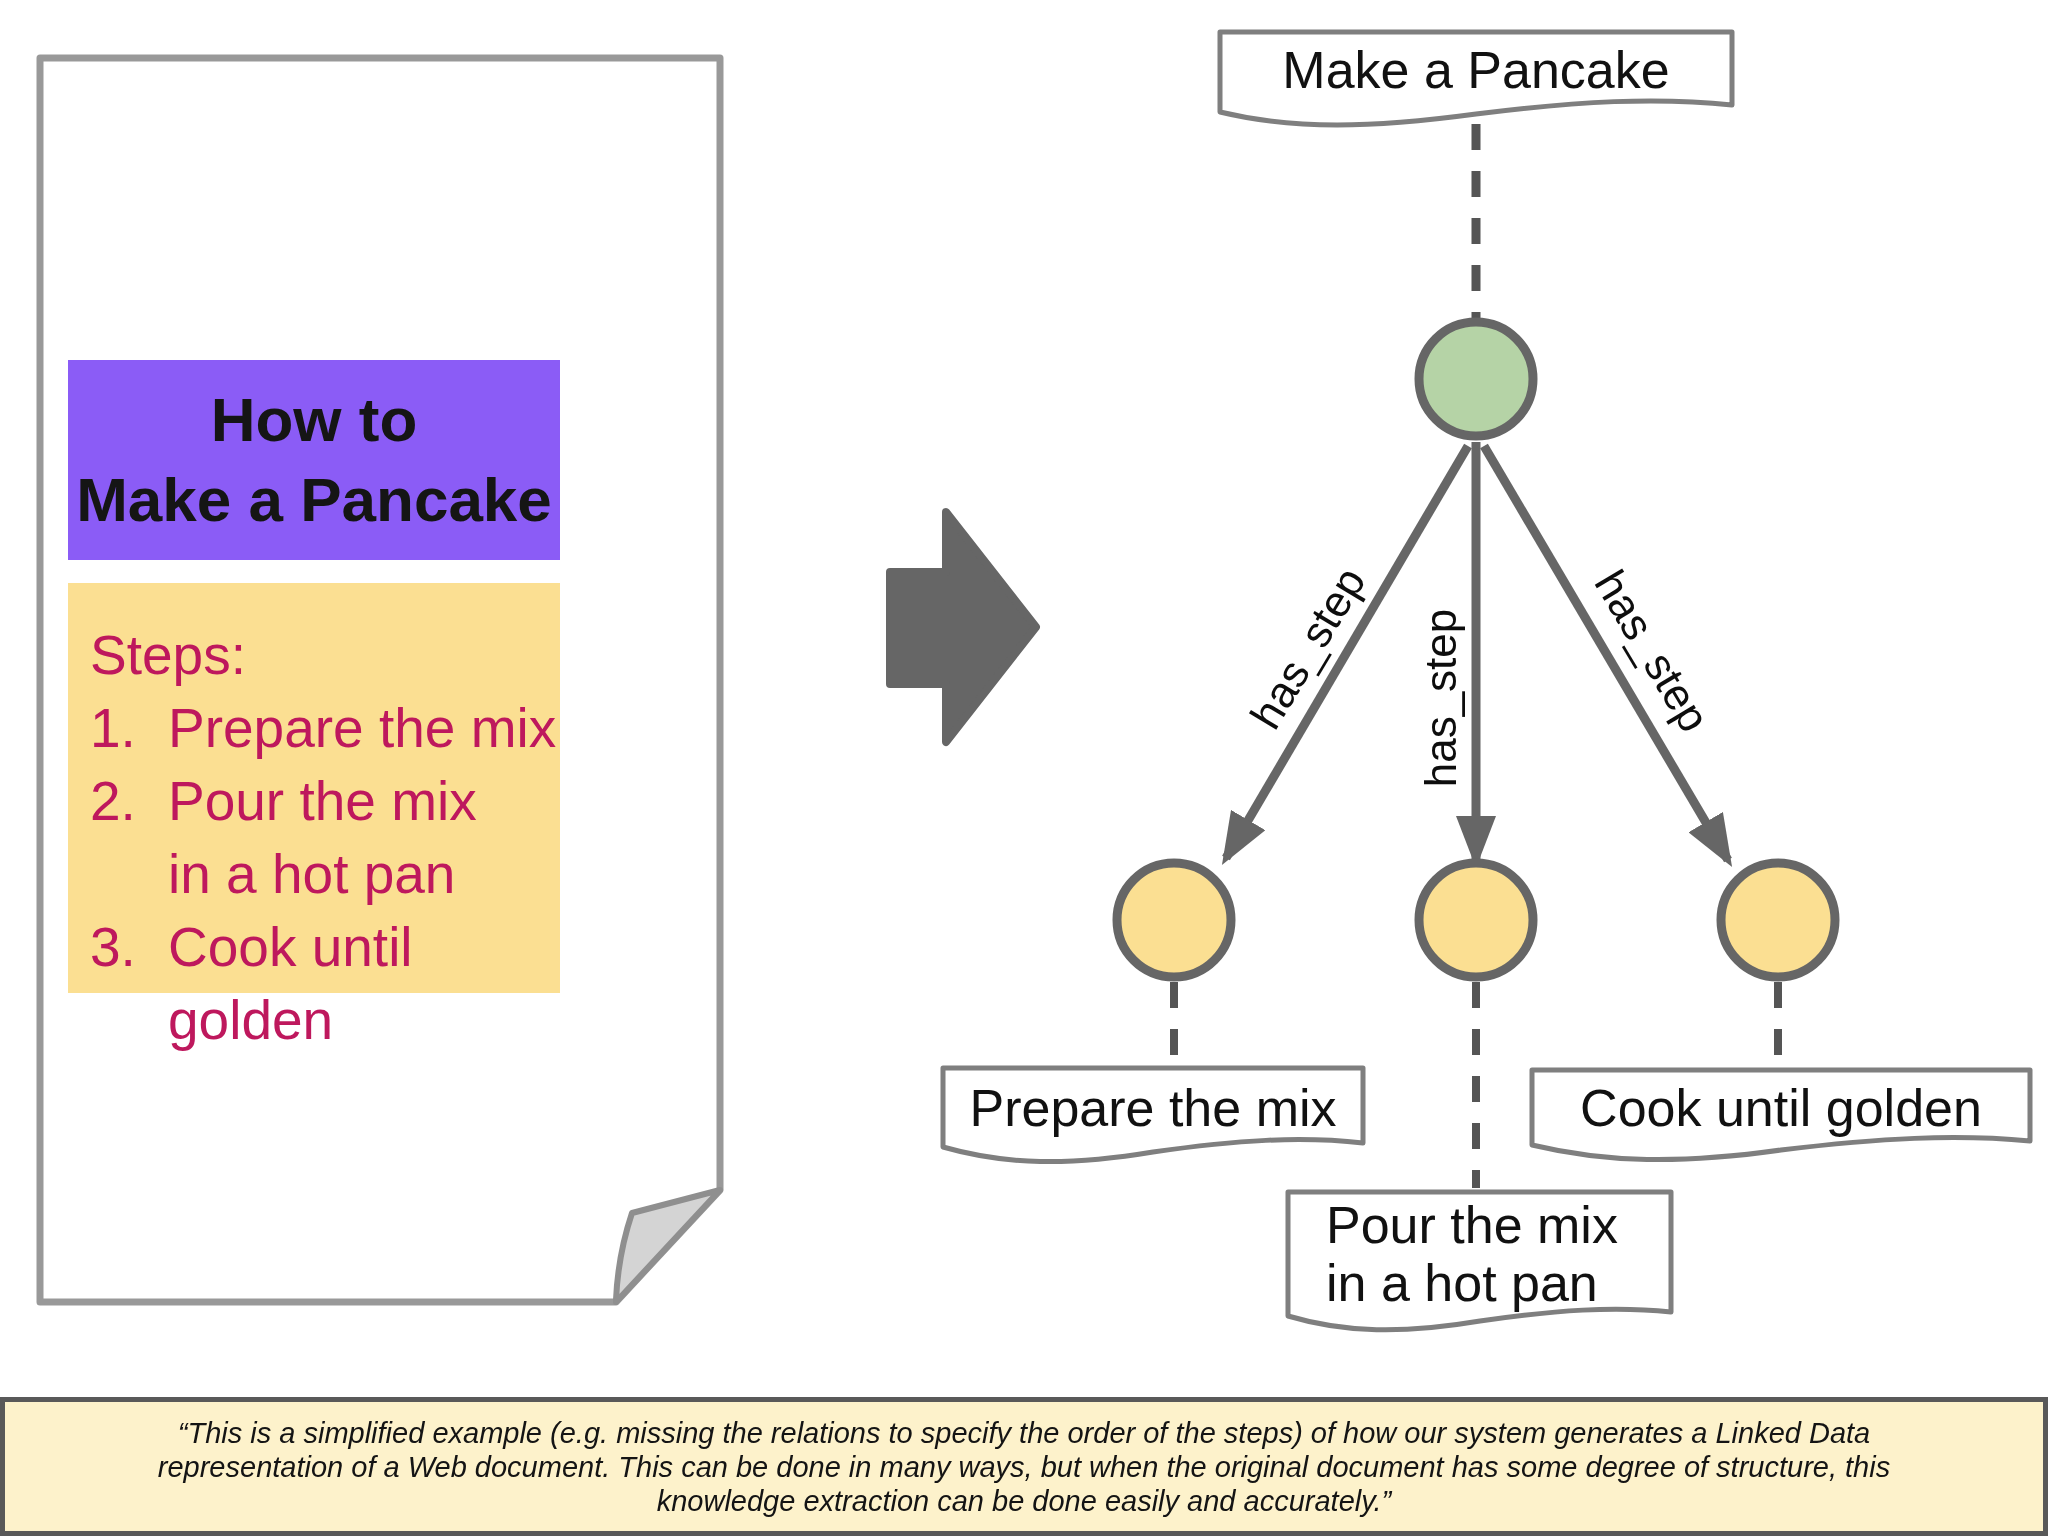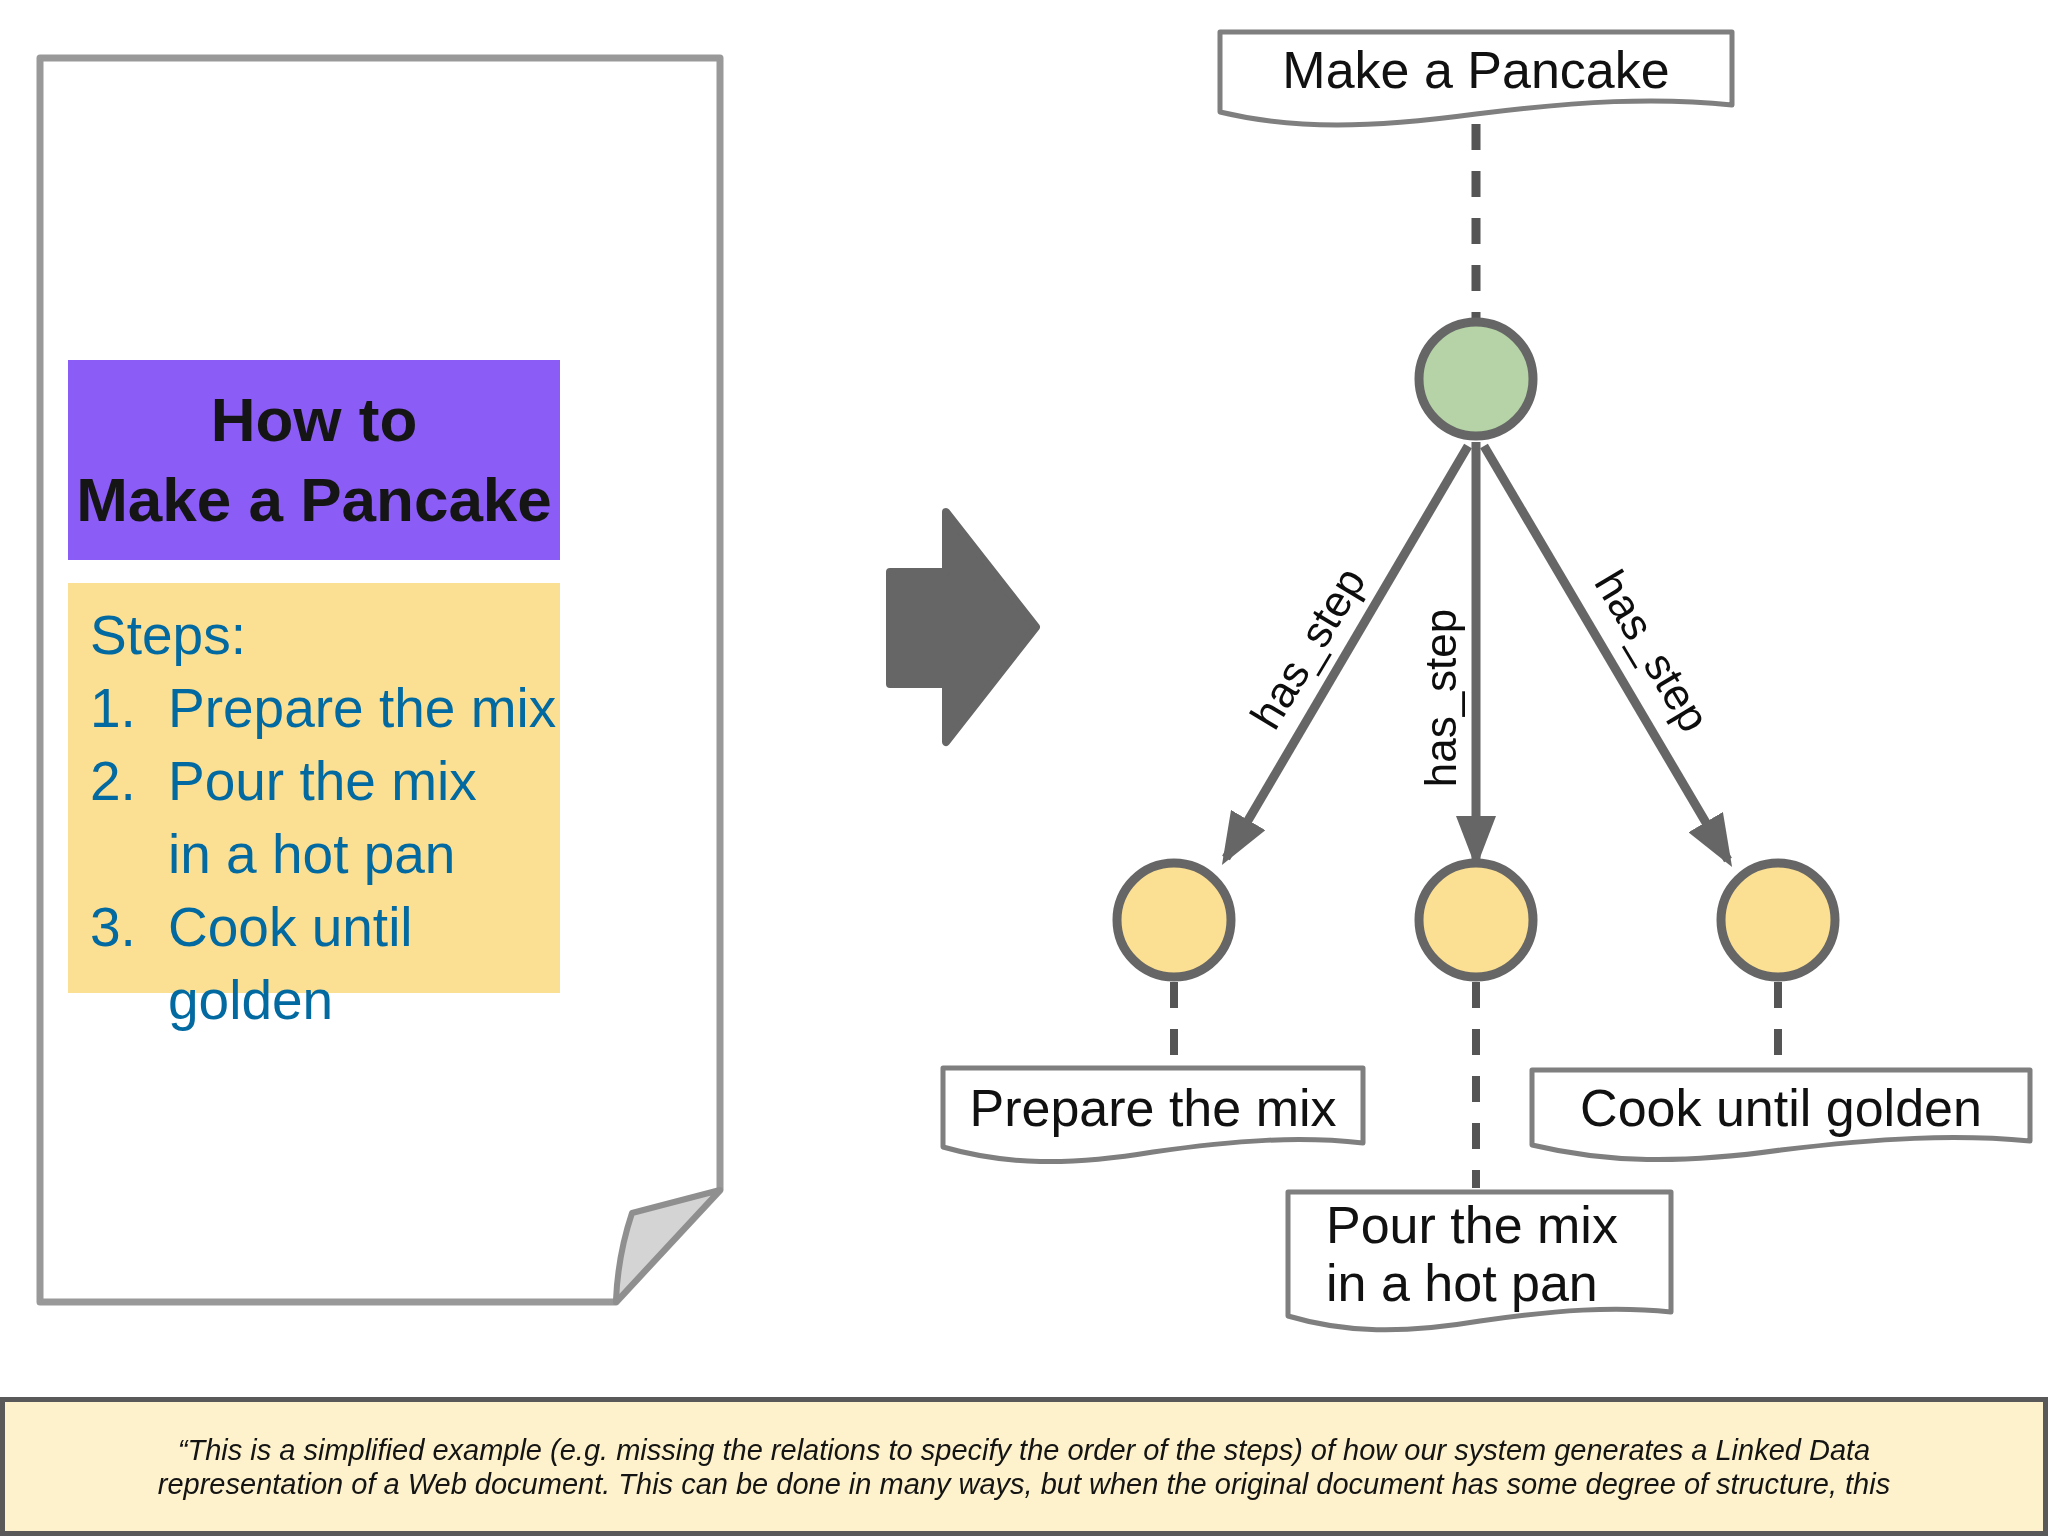--- a/index.html
+++ b/index.html
@@ -11,21 +11,21 @@
   .abs{position:absolute;}
 
   
   .doc-title{
     left:68px;top:360px;width:492px;height:200px;background:#8b5cf6;
     display:flex;flex-direction:column;align-items:center;justify-content:center;
     font-weight:bold;font-size:62px;line-height:80px;text-align:center;color:#151515;
   }
   .doc-steps{
     left:68px;top:583px;width:492px;height:410px;background:#fbdf92;
-    font-size:55px;line-height:73px;color:#0369a1;box-sizing:border-box;padding-top:16px;
+    font-size:55px;line-height:73px;color:#be185d;box-sizing:border-box;padding-top:36px;
   }
   .steps-heading{padding-left:22px;}
   .step-row{display:flex;}
   .step-num{width:78px;padding-left:22px;flex:none;}
   .step-text{flex:1;}
 
   
   .banner-label{
     left:1220px;top:32px;width:512px;height:76px;
     display:flex;align-items:center;justify-content:center;font-size:52px;color:#111;
@@ -124,15 +124,16 @@
   <div class="abs node-label label-left">Prepare the mix</div>
   <div class="abs node-label label-mid">
     <div>Pour the mix</div>
     <div>in a hot pan</div>
   </div>
   <div class="abs node-label label-right">Cook until golden</div>
 
   <div class="abs caption">
     <div>“This is a simplified example (e.g. missing the relations to specify the order of the steps) of how our system generates a Linked Data</div>
     <div>representation of a Web document. This can be done in many ways, but when the original document has some degree of structure, this</div>
+    <div>knowledge extraction can be done easily and accurately.”</div>
   </div>
 
 </div>
 
 </body></html>

